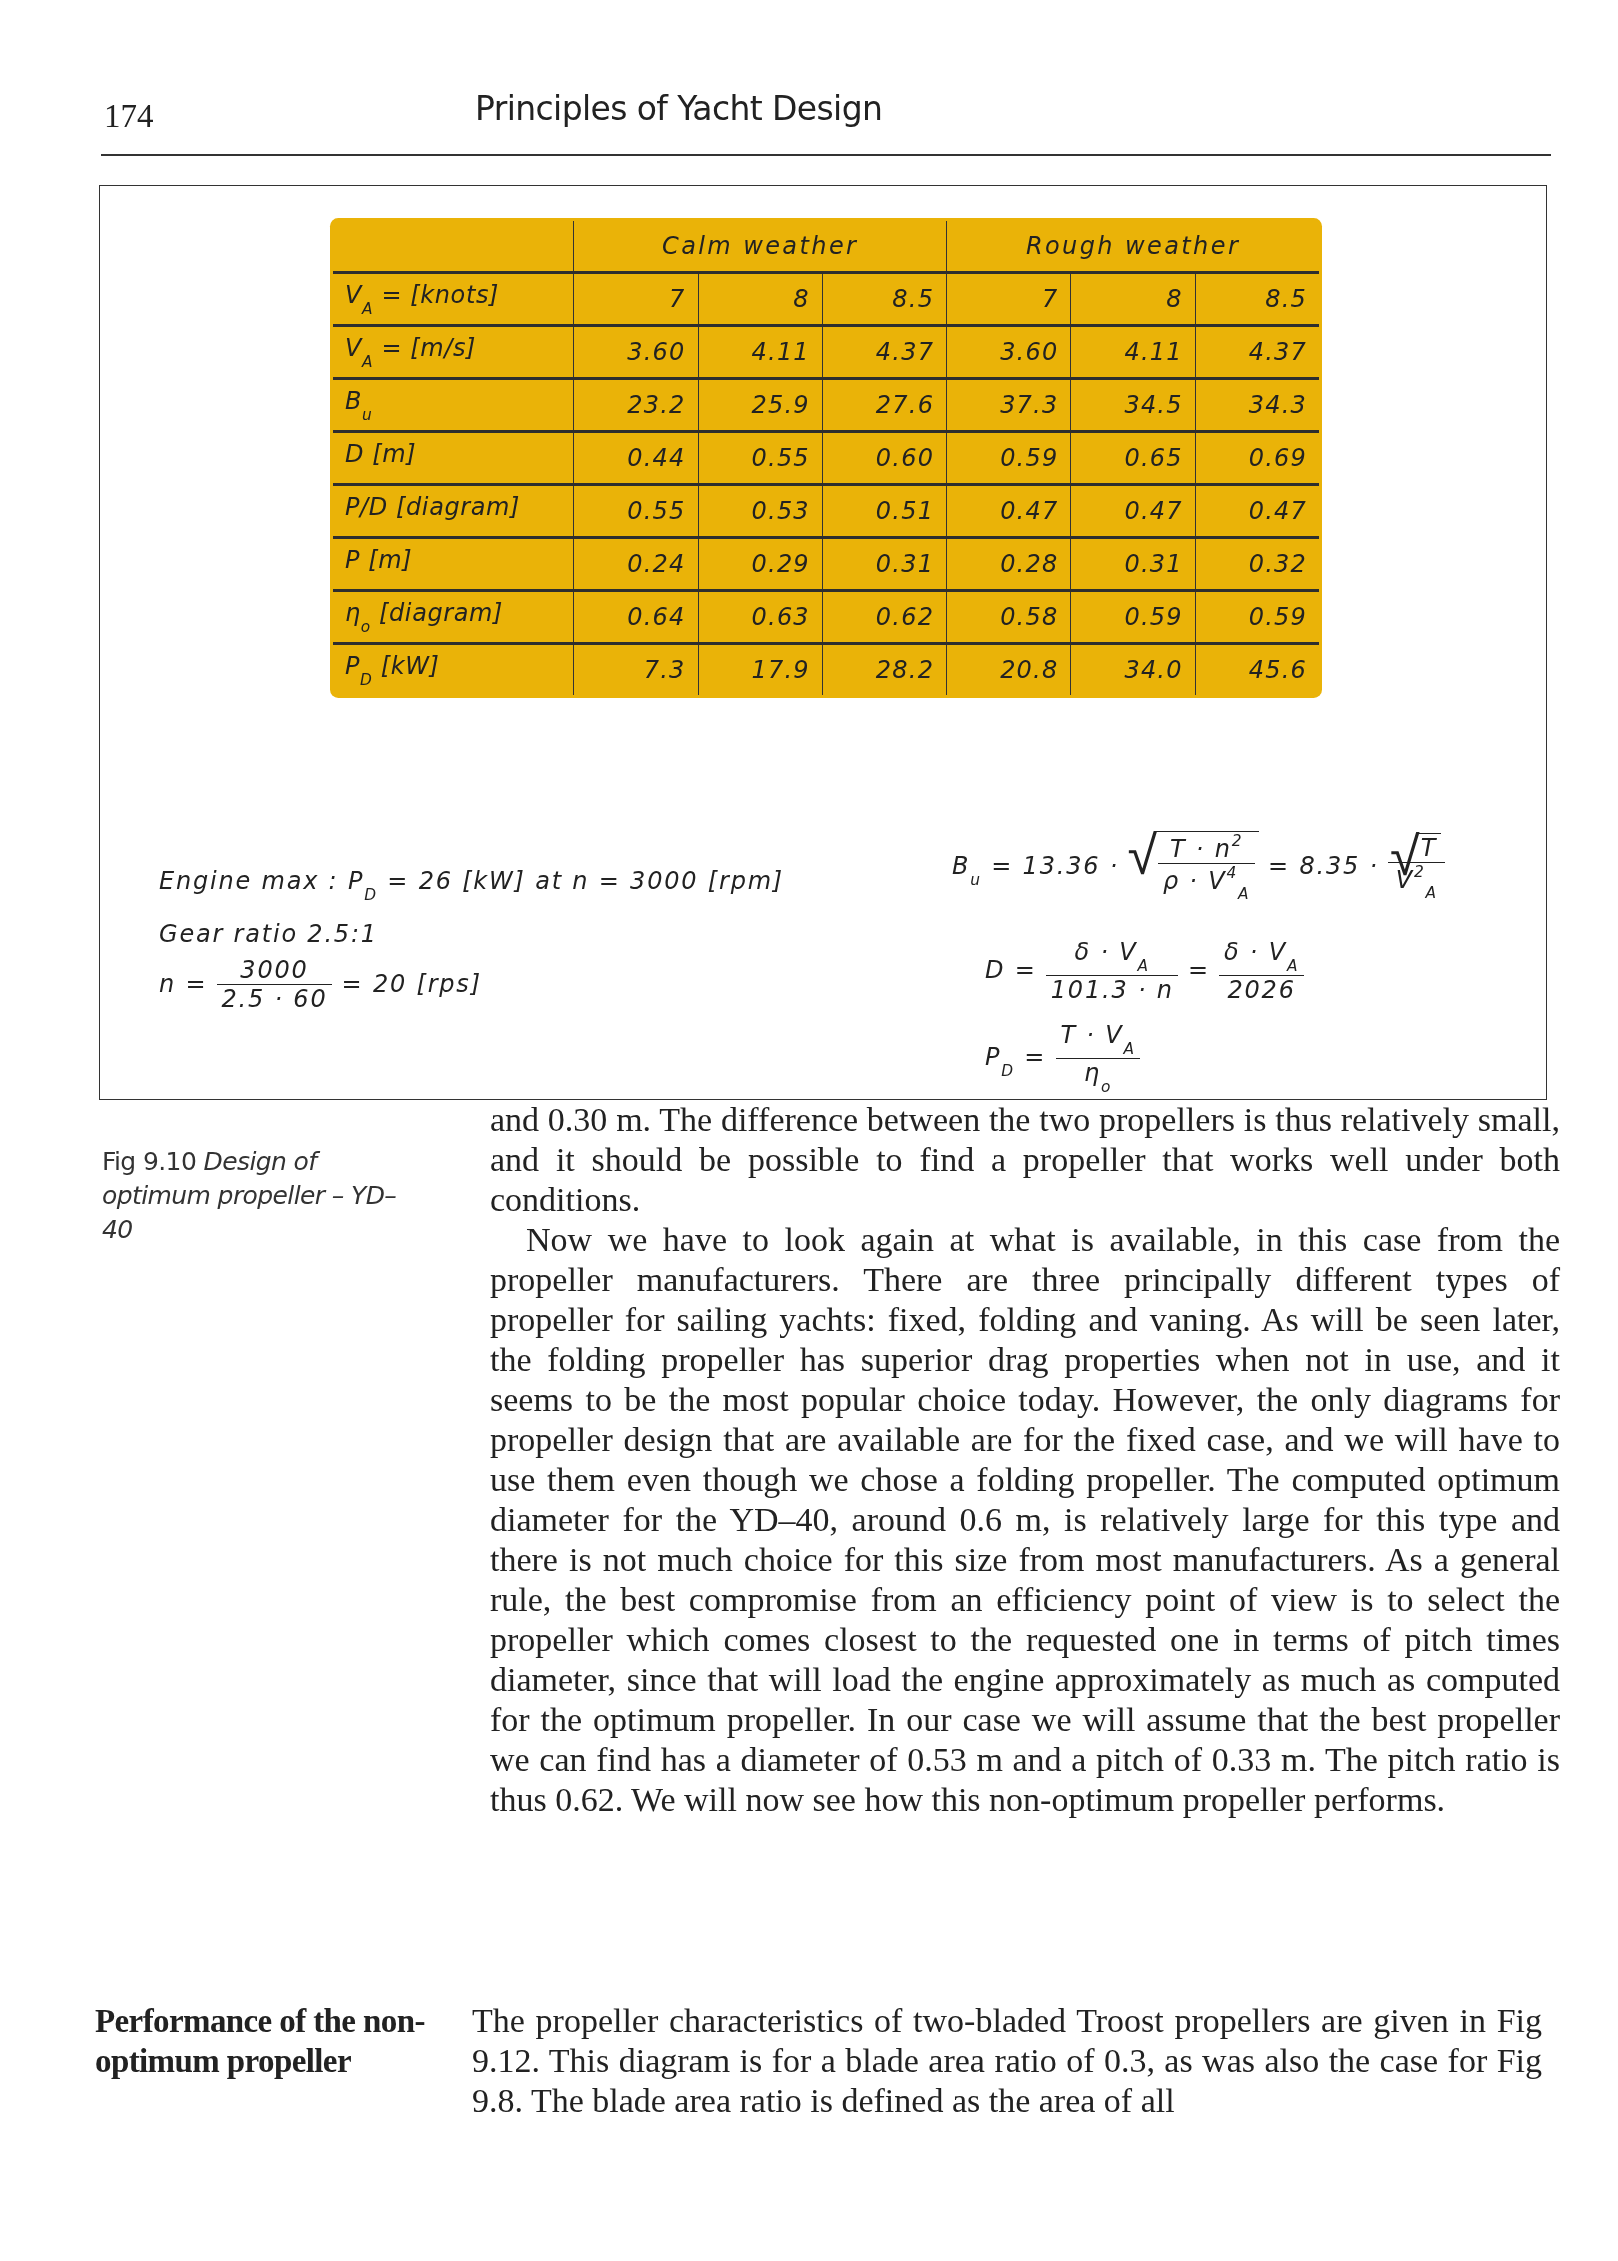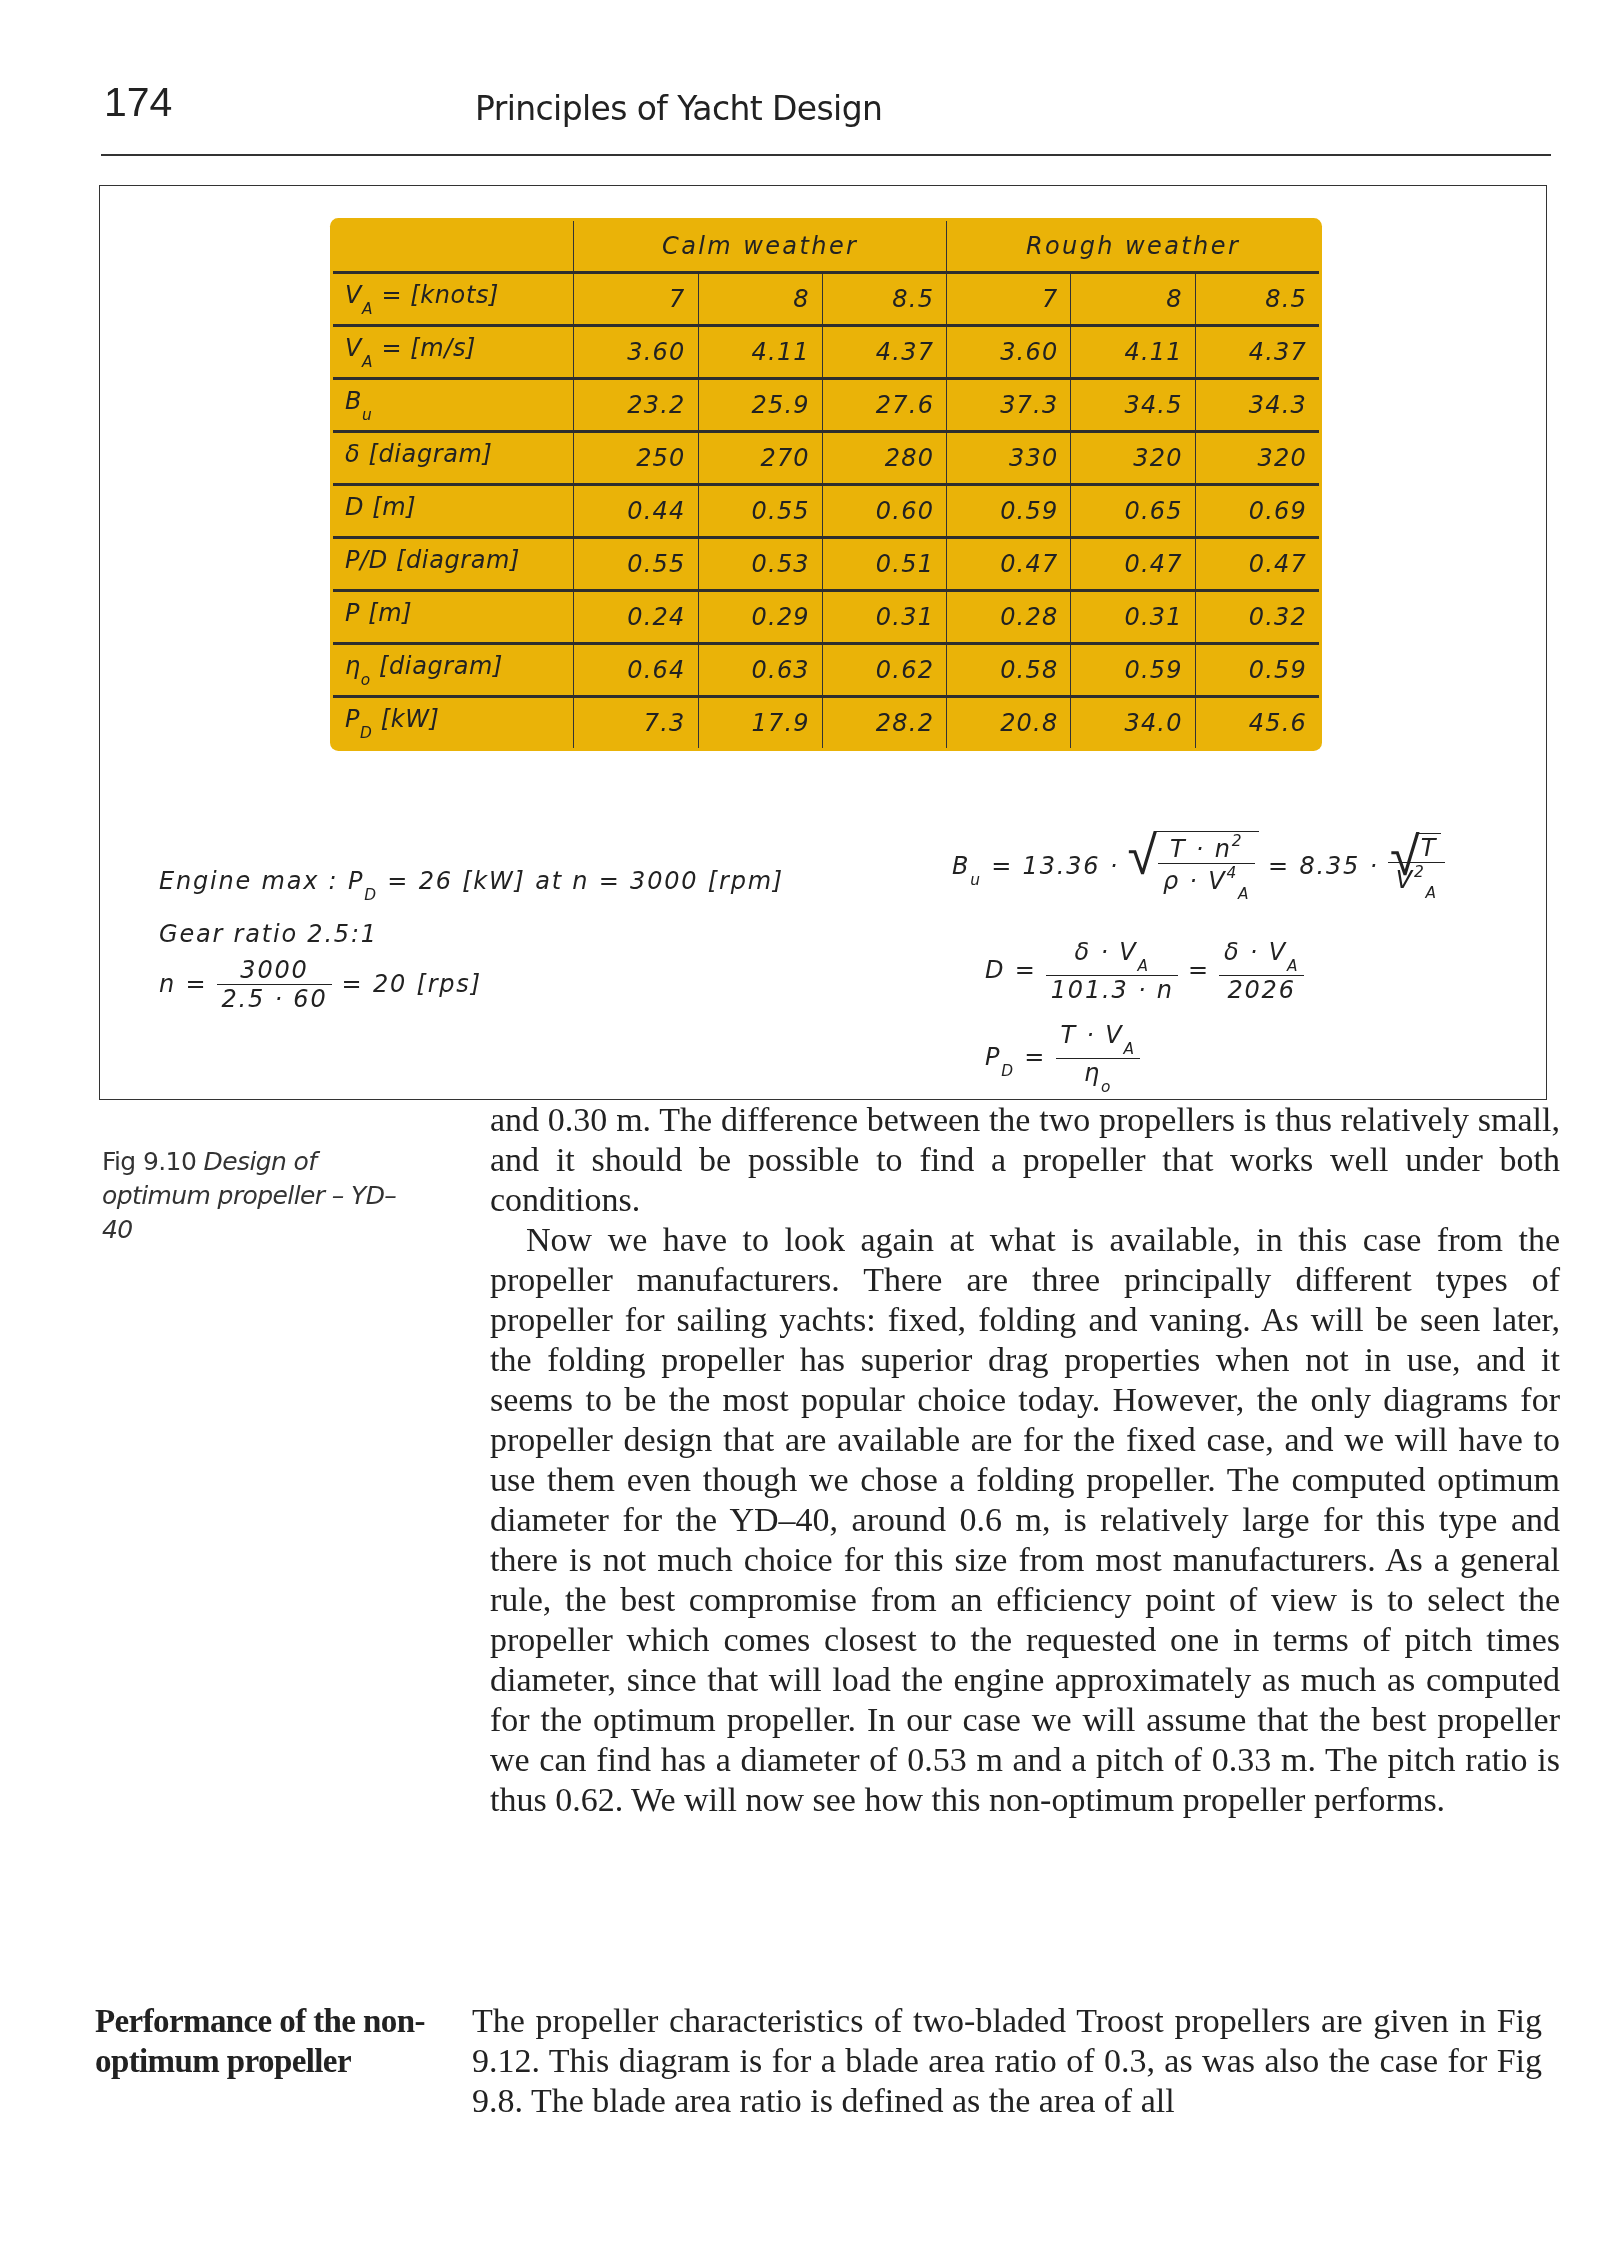--- a/index.html
+++ b/index.html
@@ -1,19 +1,19 @@
 <!DOCTYPE html>
 <html style="font-size:9.5px"><head>
 <meta charset="utf-8">
 <style>
   html, body { margin: 0; padding: 0; background: #ffffff; }
   body { width: 1619px; height: 2261px; position: relative; overflow: hidden; color: #1a1a1a; }
 
   .running-head { position: absolute; left: 0; top: 0; width: 1619px; height: 160px; }
-  .page-number { position: absolute; left: 104px; top: 79px; font-family: Liberation Sans, sans-serif; font-size: 41px; font-weight: 300; color: #222; }
+  .page-number { position: absolute; left: 104px; top: 98px; font-family: Liberation Serif, serif; font-size: 33px; font-weight: 300; color: #222; }
   .book-title { position: absolute; left: 475px; top: 89px; font-family: "DejaVu Sans", sans-serif; font-size: 33px; color: #222; letter-spacing: -0.6px; }
   .head-rule { position: absolute; left: 101px; top: 154px; width: 1450px; height: 2.4px; background: #333; }
 
   .figure-box { position: absolute; left: 99px; top: 185px; width: 1448px; height: 915px; border: 1.8px solid #333; box-sizing: border-box; }
 
   .ftable { position: absolute; left: 230px; top: 32px; width: 992px; border-collapse: collapse; background: #eab308;
             font-family: "DejaVu Sans", sans-serif; font-style: italic; font-size: 24px; color: #222;
             border: 3px solid #2a2a2a; border-radius: 8.3px; overflow: hidden; }
   .ftable td { height: 50px; padding: 0 12px; border-right: 1.2px solid #333; border-bottom: 3px solid #2e2e2e; text-align: right; white-space: nowrap; }
   .ftable td:last-child { border-right: none; }
@@ -78,29 +78,20 @@
       <td class="val">4.37</td>
     </tr>
     <tr>
       <td class="label"><span>B</span><span class="sub">u</span><span></span></td>
       <td class="val">23.2</td>
       <td class="val">25.9</td>
       <td class="val">27.6</td>
       <td class="val">37.3</td>
       <td class="val">34.5</td>
       <td class="val">34.3</td>
-    </tr>
-    <tr>
-      <td class="label"><span>δ</span><span class="sub"></span><span> [diagram]</span></td>
-      <td class="val">250</td>
-      <td class="val">270</td>
-      <td class="val">280</td>
-      <td class="val">330</td>
-      <td class="val">320</td>
-      <td class="val">320</td>
     </tr>
     <tr>
       <td class="label"><span>D</span><span class="sub"></span><span> [m]</span></td>
       <td class="val">0.44</td>
       <td class="val">0.55</td>
       <td class="val">0.60</td>
       <td class="val">0.59</td>
       <td class="val">0.65</td>
       <td class="val">0.69</td>
     </tr>

